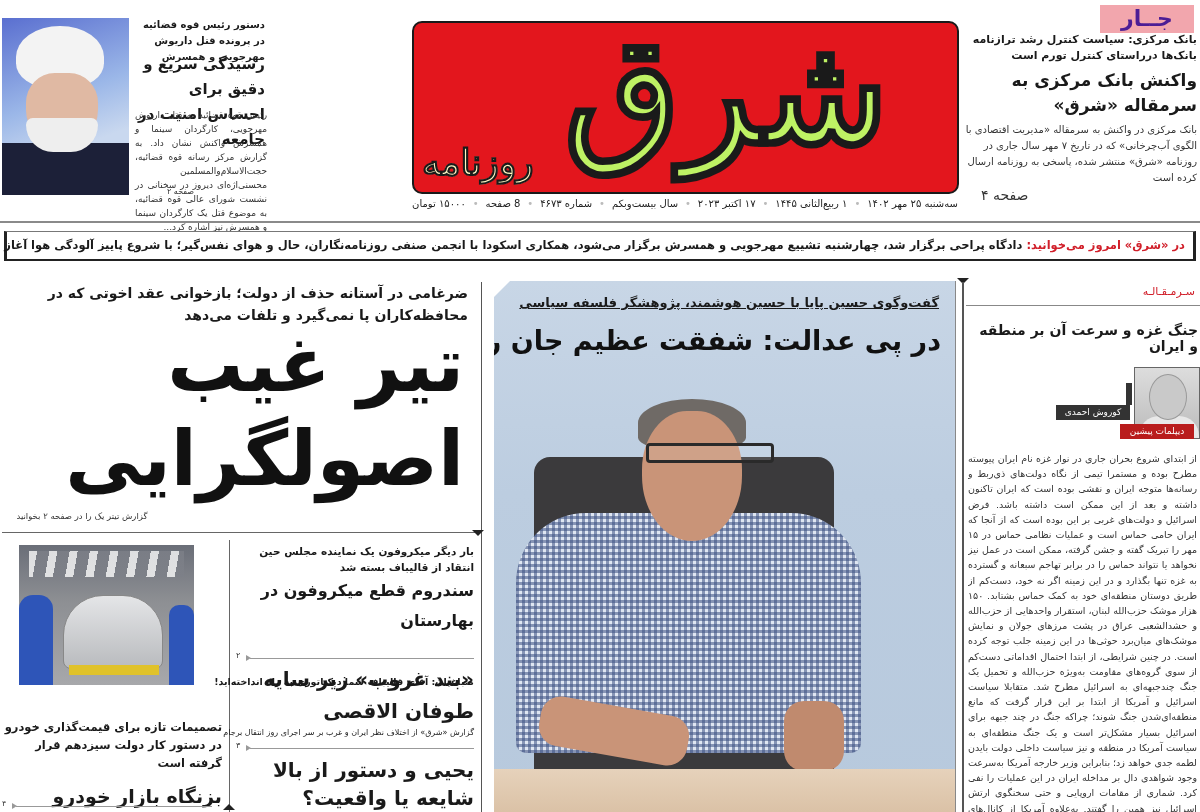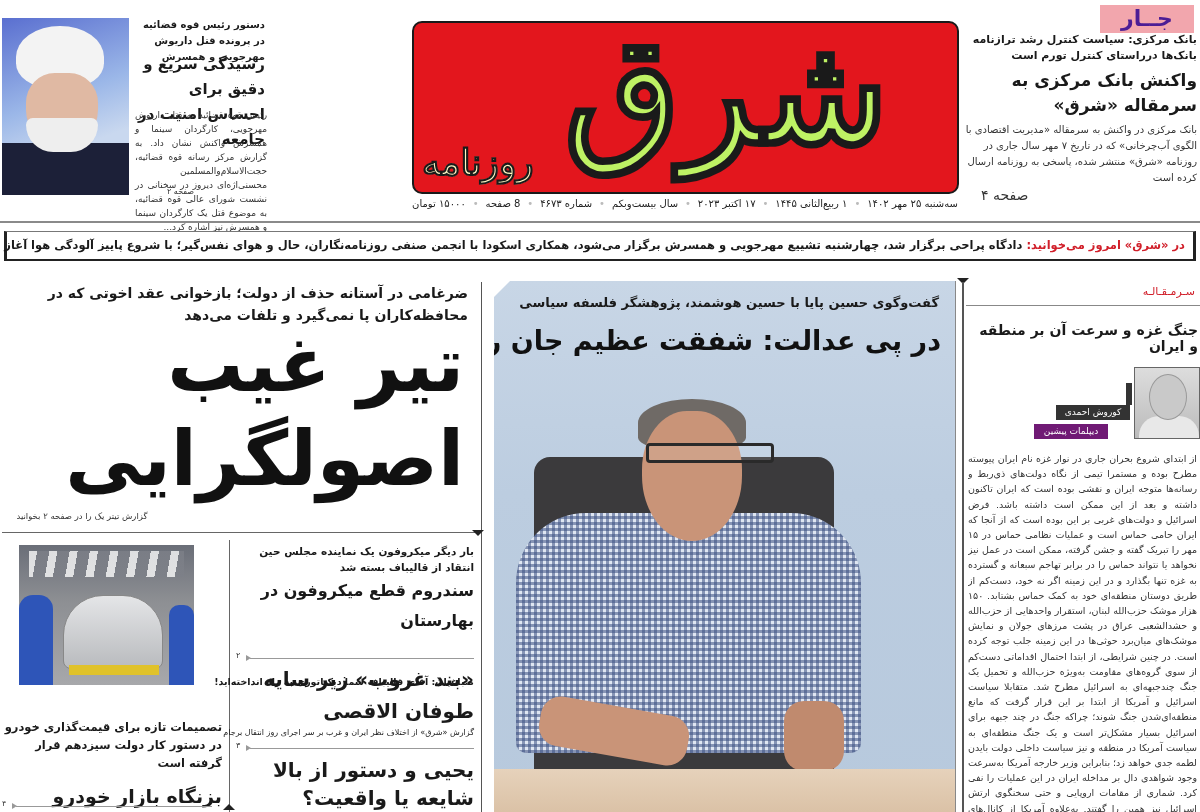--- a/index.html
+++ b/index.html
@@ -44,28 +44,28 @@
   
   .col-right-line { left: 962px; top: 282px; width: 2px; height: 530px; background: #555; }
   .col-right-cap { left: 957px; top: 278px; width: 12px; height: 6px; background: #222; clip-path: polygon(0 0,100% 0,50% 100%); }
   .editorial-label { left: 975px; top: 285px; width: 220px; font-size: 11px; color: #d11f2a; letter-spacing: 2px; }
   .editorial-rule { left: 966px; top: 305px; width: 234px; height: 1px; background: #888; }
   .editorial-title { left: 966px; top: 322px; width: 232px; font-size: 14px; font-weight: bold; }
   .author-photo { left: 1134px; top: 367px; width: 66px; height: 72px; background: linear-gradient(180deg,#ddd,#bbb); border: 1px solid #666; overflow: hidden; }
   .author-head { position: absolute; left: 14px; top: 6px; width: 38px; height: 46px; background: #c9c9c9; border-radius: 50%; border: 1px solid #999; }
   .author-body { position: absolute; left: 4px; top: 48px; width: 60px; height: 30px; background: #e8e8e8; border-radius: 20px 20px 0 0; }
   .author-name { left: 1056px; top: 405px; width: 74px; height: 15px; background: #333; color: #fff; font-size: 9px; text-align: center; line-height: 15px; }
-  .author-role { left: 1034px; top: 424px; width: 74px; height: 15px; background: #701a75; color: #fff; font-size: 9px; text-align: center; line-height: 15px; }
+  .author-role { left: 1120px; top: 424px; width: 74px; height: 15px; background: #b91c1c; color: #fff; font-size: 9px; text-align: center; line-height: 15px; }
   .author-tick { left: 1126px; top: 383px; width: 6px; height: 22px; background: #333; }
   .editorial-body { left: 968px; top: 451px; width: 229px; height: 361px; font-size: 9.5px; line-height: 15.2px; color: #333; text-align: justify; overflow: hidden; }
 
   
   .feature { left: 494px; top: 281px; width: 462px; height: 531px; background: linear-gradient(180deg,#c8d6e6 0%, #bccde0 40%, #b7c9dd 100%); border-right: 1px solid #888; overflow: hidden; }
   .feature-corner { position: absolute; left: 0; top: 0; width: 16px; height: 16px; background: #fff; clip-path: polygon(0 0,100% 0,0 100%); }
-  .feature-kicker { position: absolute; right: 16px; top: 14px; font-size: 13px; font-weight: bold; white-space: nowrap; }
+  .feature-kicker { position: absolute; right: 16px; top: 14px; font-size: 13px; font-weight: bold; white-space: nowrap; text-decoration: underline; }
   .feature-title { position: absolute; right: 14px; top: 44px; font-size: 27px; font-weight: bold; white-space: nowrap; color: #111; }
   .chair { position: absolute; left: 40px; top: 176px; width: 300px; height: 330px; background: #3b3a3c; border-radius: 16px 16px 4px 4px; }
   .shirt { position: absolute; left: 22px; top: 232px; width: 345px; height: 240px; border-radius: 70px 70px 10px 10px;
      background-color: #dfe6f2;
      background-image: linear-gradient(90deg, rgba(60,80,130,0.55) 50%, transparent 50%), linear-gradient(0deg, rgba(60,80,130,0.55) 50%, transparent 50%);
      background-size: 6px 6px; }
   .head { position: absolute; left: 148px; top: 130px; width: 100px; height: 130px; background: #c99478; border-radius: 45% 45% 50% 50%; }
   .hair { position: absolute; left: 144px; top: 118px; width: 108px; height: 48px; background: #6f6a66; border-radius: 50% 50% 20% 20%; }
   .glasses { position: absolute; left: 152px; top: 162px; width: 128px; height: 20px; border: 3px solid #2a2a2a; border-radius: 4px; background: rgba(255,255,255,0.12); }
   .arm-l { position: absolute; left: 45px; top: 425px; width: 150px; height: 50px; background: #c99478; border-radius: 20px; transform: rotate(10deg); }

